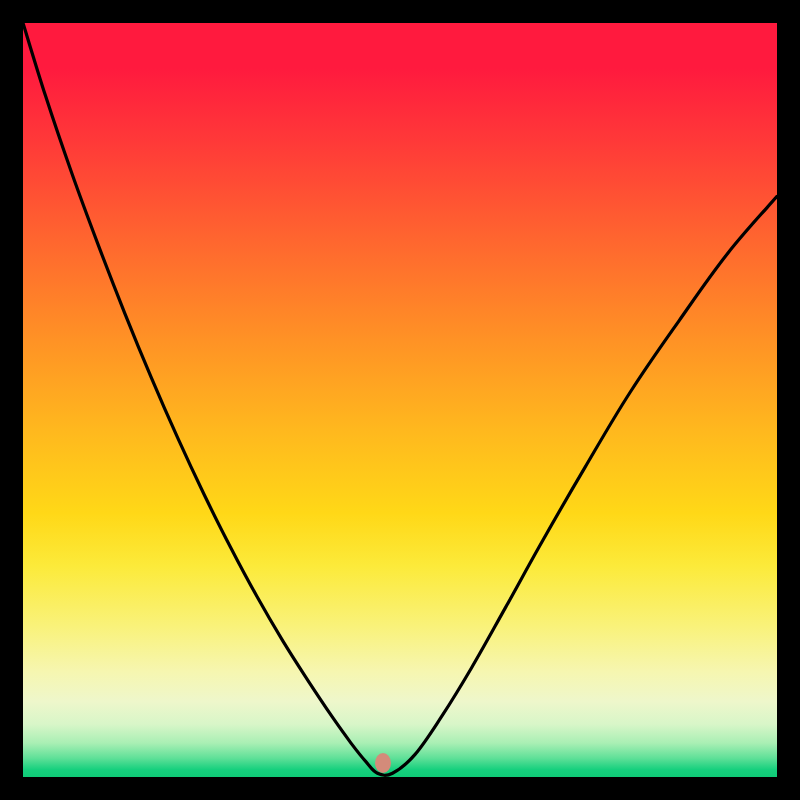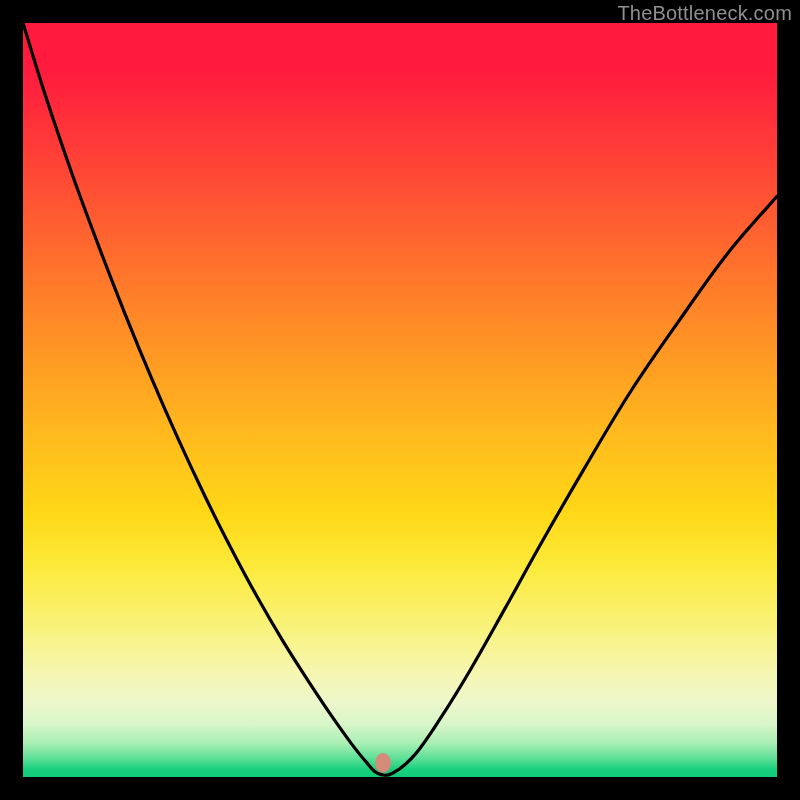--- a/index.html
+++ b/index.html
@@ -77,15 +77,14 @@
   <div class="plot-area">
 
     <svg class="curve-svg" viewBox="0 0 754 754" preserveAspectRatio="none">
       <path id="curve-path" d="M 0.0 0.0 C 4.1 13.2, 13.8 46.0, 22.6 73.1 C 31.4 100.3, 39.5 123.9, 49.0 150.8 C 58.5 177.7, 65.9 197.3, 75.4 222.4 C 84.9 247.5, 92.3 266.5, 101.8 290.3 C 111.3 314.0, 118.7 332.0, 128.2 354.4 C 137.7 376.8, 145.1 393.7, 154.6 414.7 C 164.1 435.7, 171.5 451.6, 181.0 471.3 C 190.5 490.9, 197.8 505.7, 207.4 524.0 C 216.9 542.4, 224.2 556.1, 233.7 573.0 C 243.2 590.0, 250.6 602.7, 260.1 618.3 C 269.6 633.9, 277.7 646.2, 286.5 659.8 C 295.3 673.3, 301.7 682.8, 309.1 693.7 C 316.6 704.5, 321.9 711.9, 328.0 720.1 C 334.1 728.2, 338.3 733.5, 343.1 738.9 C 347.8 744.3, 349.6 748.2, 354.4 750.2 C 359.1 752.3, 362.7 753.6, 369.5 750.2 C 376.2 746.8, 383.3 741.6, 392.1 731.4 C 400.9 721.2, 408.3 709.3, 418.5 693.7 C 428.6 678.1, 437.1 664.3, 448.6 644.7 C 460.2 625.0, 469.7 607.4, 482.6 584.4 C 495.5 561.3, 506.0 541.6, 520.3 516.5 C 534.5 491.4, 546.1 471.3, 561.7 444.9 C 577.3 418.4, 590.0 395.9, 607.0 369.5 C 623.9 343.0, 638.3 322.9, 656.0 297.8 C 673.6 272.7, 687.3 252.4, 705.0 230.0 C 722.6 207.6, 745.2 183.6, 754.0 173.4" fill="none" stroke="#000" stroke-width="3.2" stroke-linecap="round" stroke-linejoin="round"></path>
     </svg>
 
     <div id="marker" class="marker" style="left: 360.412px; top: 740.428px; background: rgb(211, 139, 122);"></div>
 
   </div>
 
-  <div class="watermark">TheBottleneck.com</div>
 
 </div>
 
 </body></html>

